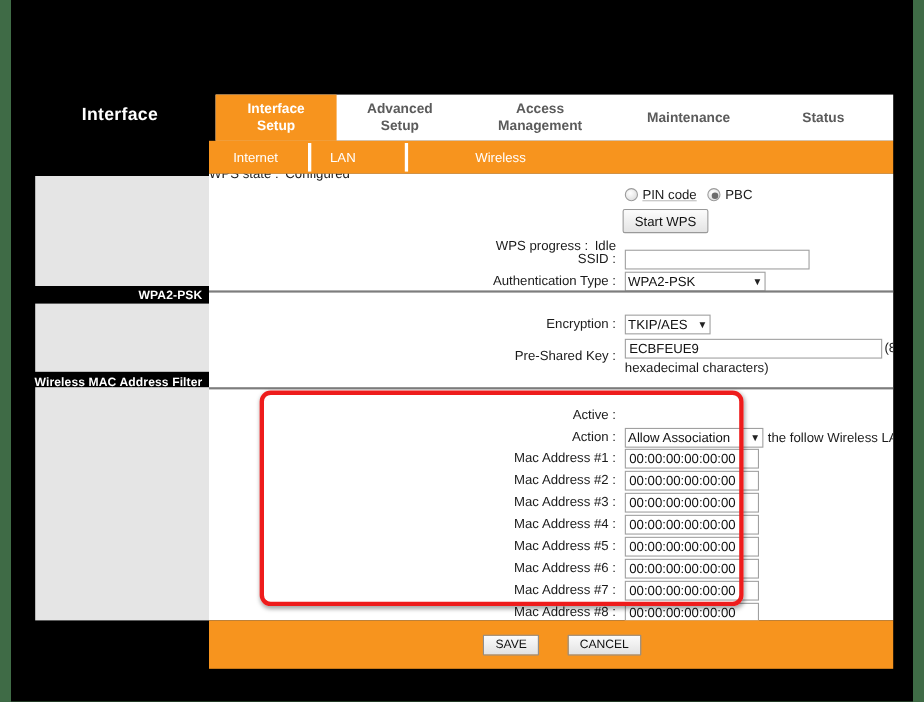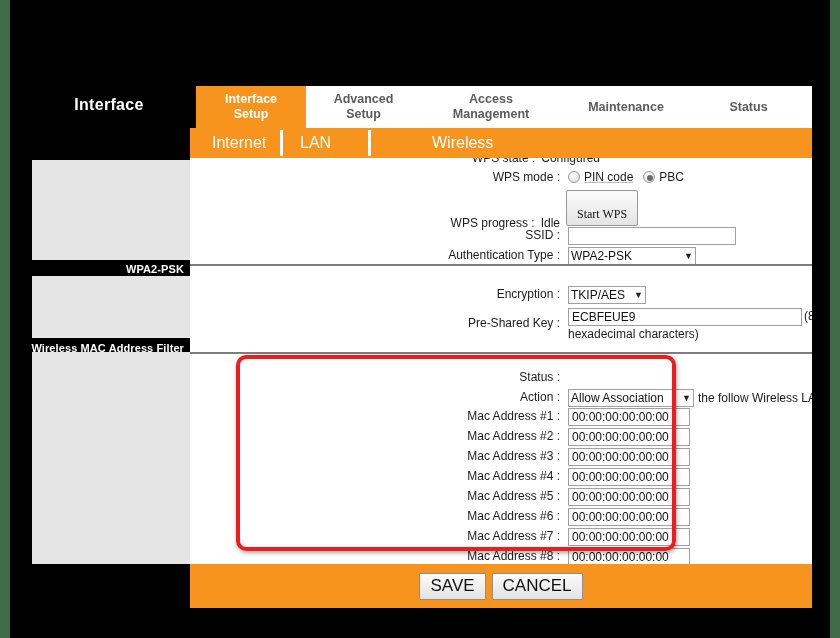--- a/index.html
+++ b/index.html
@@ -102,21 +102,21 @@
     position: absolute;
     left: 190px; top: 128px;
     width: 622px; height: 30px;
     background: #f7941e;
   }
   .subtab {
     position: absolute;
     top: 0; height: 30px;
     display: flex; align-items: center;
     color: #ffffff;
-    font-size: 16px;
+    font-size: 12px;
     cursor: pointer;
   }
   .subtab-0 { left: 22px; }
   .subtab-1 { left: 110px; }
   .subtab-2 { left: 196px; margin-left: 46px; }
   .subsep {
     position: absolute;
     top: 2px; width: 3px; height: 26px;
     background: #ffffff;
   }
@@ -233,27 +233,27 @@
     background: #6b6b6b;
   }
   .radio-lbl {
     font-size: 12px; color: #1b1b1b;
     margin-left: 4px; margin-right: 10px;
     vertical-align: middle;
   }
   .radio-lbl.u { text-decoration: underline; text-decoration-color: #bdbdbd; }
 
   .btn-grey {
-    font-family: Liberation Serif, serif;
+    font-family: Liberation Sans, sans-serif;
     font-size: 12px;
     color: #111;
     background: linear-gradient(#fcfcfc, #e4e4e4);
     border: 1px solid #999999;
     border-radius: 2px;
-    padding: 16px 10px 3px;
+    padding: 3px 10px 3px;
     cursor: pointer;
   }
 
   
   .redbox {
     position: absolute;
     left: 236px; top: 355px;
     width: 440px; height: 196px;
     border: 4px solid #ee1c1c;
     border-radius: 10px;
@@ -267,27 +267,28 @@
     left: 190px; top: 564px;
     width: 622px; height: 44px;
     background: #f7941e;
     display: flex;
     align-items: center;
     justify-content: center;
     gap: 6px;
   }
   .btn-foot {
     font-family: "Liberation Sans", sans-serif;
-    font-size: 17px;
+    font-size: 11px;
     color: #111;
     background: linear-gradient(#fbfbfb, #e2e2e2);
     border: 1px solid #8e8e8e;
     border-radius: 1px;
     padding: 2px 10px 3px;
     cursor: pointer;
+    margin-left: 20px;
   }
 </style>
 </head>
 <body>
 
 <div id="page">
   <div class="frame"></div>
 
 
   <div class="iface-title">Interface</div>
@@ -322,28 +323,25 @@
   </div>
 
   <div class="side-block sb-1"></div>
   <div class="side-label sl-1">WPA2-PSK</div>
   <div class="side-block sb-2"></div>
   <div class="side-label sl-2">Wireless MAC Address Filter</div>
   <div class="side-block sb-3"></div>
 
   <div class="content">
 
-    <div class="row" style="top:-7px; left:0; width:370px; justify-content:flex-end;margin-left:40px;">
+    <div class="row" style="top:-7px; left:0; width:370px; ">
       <span class="lbl">WPS state :</span>
       <span class="val">Configured</span>
     </div>
 
-    <div class="row" style="top:12px; left:0; width:370px; justify-content:flex-end;">
-      <span class="lbl">WPS mode :</span>
-    </div>
     <div class="row" style="top:12px; left:378px;">
       <span class="radio"></span>
       <span class="radio-lbl u">PIN code</span>
       <span class="radio on"></span>
       <span class="radio-lbl">PBC</span>
     </div>
 
     <div class="row" style="top:32px; left:376px;">
       <span class="btn-grey">Start WPS</span>
     </div>
@@ -379,21 +377,21 @@
     <div class="row" style="top:158px; left:0; width:370px; justify-content:flex-end;">
       <span class="lbl">Pre-Shared Key :</span>
     </div>
     <input type="text" style="position: absolute; top: 150px; left: 378px; width: 234px;" value="ECBFEUE9">
     <div style="position:absolute; top:151px; left:614px; font-size:12px; color:#1b1b1b; white-space:nowrap;">(8~63 ASCII characters or 64</div>
     <div style="position:absolute; top:169px; left:378px; font-size:12px; color:#1b1b1b; white-space:nowrap;">hexadecimal characters)</div>
 
     <div class="hr hr-2"></div>
 
     <div class="row" style="top:212px; left:0; width:370px; justify-content:flex-end;">
-      <span class="lbl">Status :</span>
+      <span class="lbl">Active :</span>
     </div>
 
     <div class="row" style="top:232px; left:0; width:370px; justify-content:flex-end;">
       <span class="lbl">Action :</span>
     </div>
     <div class="fakeselect" style="position:absolute; top:231px; left:378px; width:126px;">
       <span>Allow Association</span>
       <span class="caret">▼</span>
     </div>
     <div style="position:absolute; top:233px; left:508px; font-size:12px; color:#1b1b1b; white-space:nowrap;">the follow Wireless LAN station(s) association.</div>

